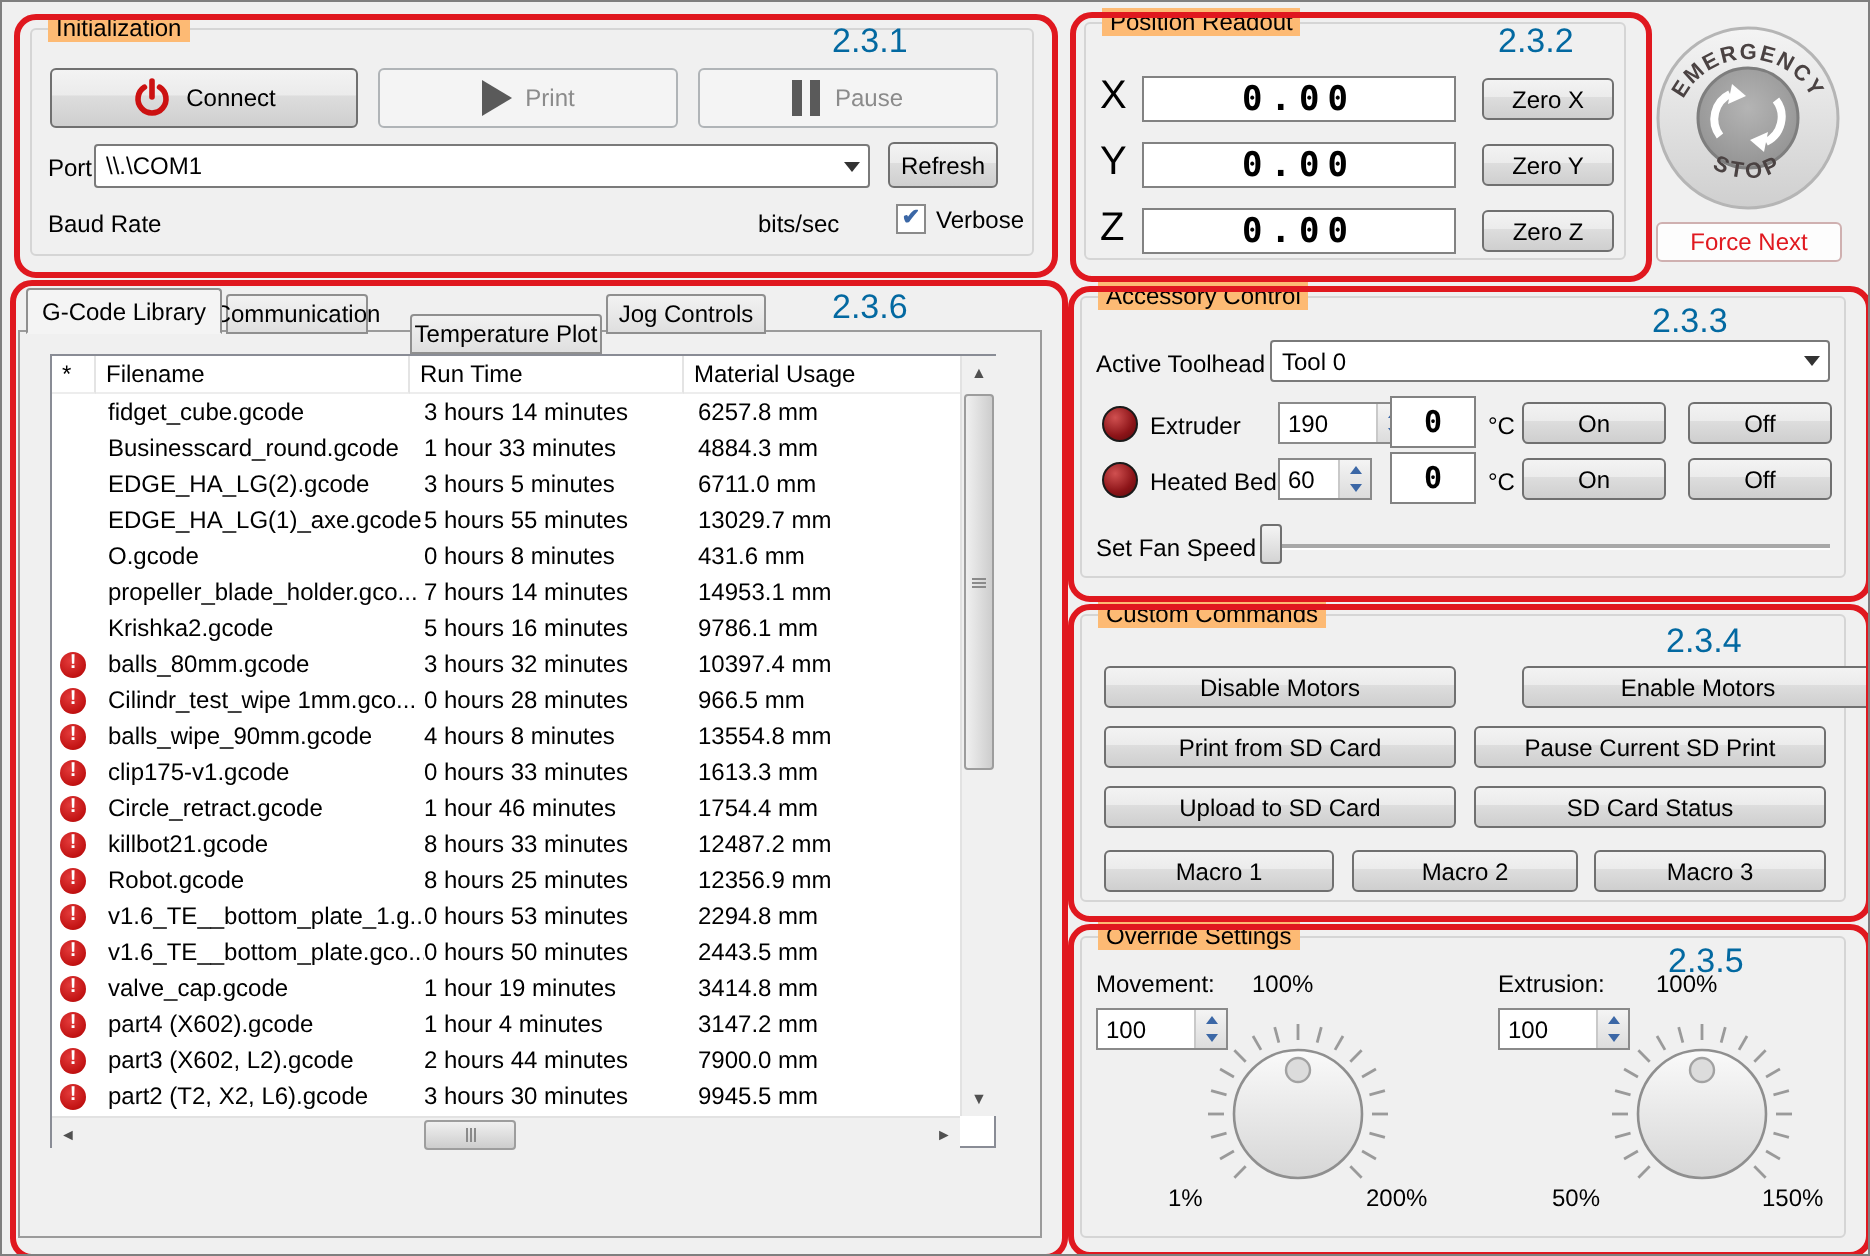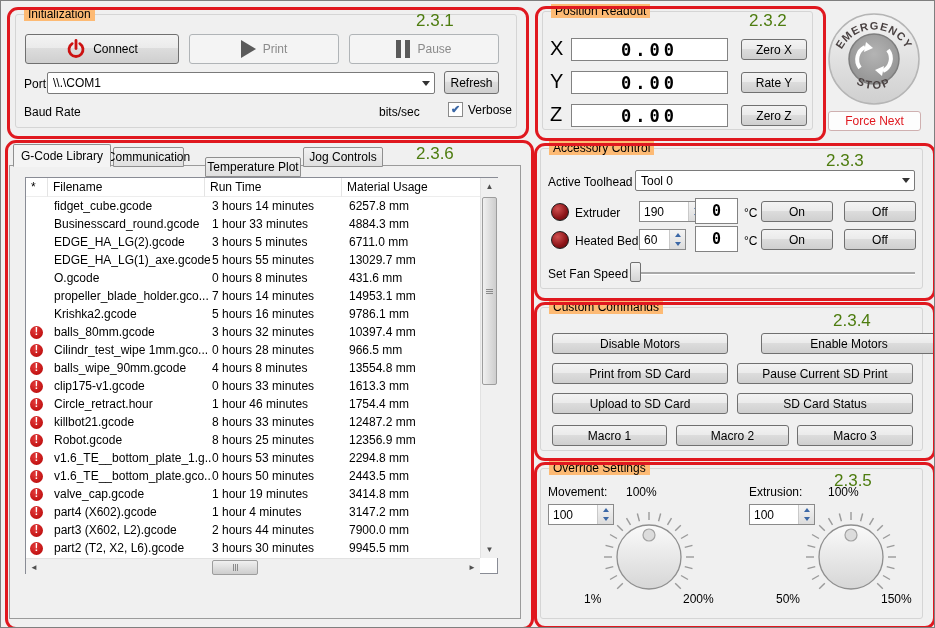--- a/index.html
+++ b/index.html
@@ -2,21 +2,21 @@
 <html><head>
 <meta charset="utf-8">
 <style>
   html,body{margin:0;padding:0;background:#d9d9d9;}
   .window{position:relative;width:935px;height:628px;background:#f0f0f0;border:1px solid #7f7f7f;
           box-sizing:border-box;overflow:hidden;font-family:"Liberation Sans",sans-serif;font-size:12px;color:#000;}
   .abs{position:absolute;box-sizing:border-box;}
 
   
   .anno{position:absolute;border:3px solid #e0181f;border-radius:11px;pointer-events:none;z-index:6;}
-  .anno-label{position:absolute;color:#4d7c0f;font-size:17px;z-index:6;}
+  .anno-label{position:absolute;color:#0369a1;font-size:17px;z-index:6;}
 
   
   .gb{position:absolute;border:1px solid #d5d5d5;border-radius:3px;box-sizing:border-box;}
   .gb-t{position:absolute;top:-8px;left:8px;background:#fdba74;padding:0 4px;font-size:12px;white-space:nowrap;}
 
   
   .btn{position:absolute;display:flex;align-items:center;justify-content:center;gap:7px;
        background:linear-gradient(#f3f3f3,#ebebeb 45%,#dddddd 46%,#cfcfcf);
        border:1px solid #707070;border-radius:3px;box-sizing:border-box;font-size:12px;cursor:default;}
   .btn.disabled{background:#f4f4f4;border-color:#b0b4b7;color:#8b8b8b;}
@@ -152,21 +152,21 @@
     <span class="gb-t">Position Readout</span>
   </div>
   <div class="lbl axis-letter" style="left:549px;top:36px;">X</div>
   <div class="seg" style="left:570px;top:37px;width:157px;height:23px;font-size:17px;">0.00</div>
   <div class="btn" style="left:740px;top:38px;width:66px;height:21px;">
     <span>Zero X</span>
   </div>
   <div class="lbl axis-letter" style="left:549px;top:69px;">Y</div>
   <div class="seg" style="left:570px;top:70px;width:157px;height:23px;font-size:17px;">0.00</div>
   <div class="btn" style="left:740px;top:71px;width:66px;height:21px;">
-    <span>Rate Y</span>
+    <span>Zero Y</span>
   </div>
   <div class="lbl axis-letter" style="left:549px;top:102px;">Z</div>
   <div class="seg" style="left:570px;top:103px;width:157px;height:23px;font-size:17px;">0.00</div>
   <div class="btn" style="left:740px;top:104px;width:66px;height:21px;">
     <span>Zero Z</span>
   </div>
 
   <div class="abs" style="left:826px;top:11px;width:94px;height:94px;">
     <svg width="94" height="94" viewBox="0 0 94 94">
       <defs>
@@ -473,21 +473,21 @@
             <span class="err">!</span>
           </span>
           <span class="c-name">clip175-v1.gcode</span>
           <span class="c-time">0 hours 33 minutes</span>
           <span class="c-mat">1613.3 mm</span>
         </div>
         <div class="trow">
           <span class="c-icon">
             <span class="err">!</span>
           </span>
-          <span class="c-name">Circle_retract.hour</span>
+          <span class="c-name">Circle_retract.gcode</span>
           <span class="c-time">1 hour 46 minutes</span>
           <span class="c-mat">1754.4 mm</span>
         </div>
         <div class="trow">
           <span class="c-icon">
             <span class="err">!</span>
           </span>
           <span class="c-name">killbot21.gcode</span>
           <span class="c-time">8 hours 33 minutes</span>
           <span class="c-mat">12487.2 mm</span>

